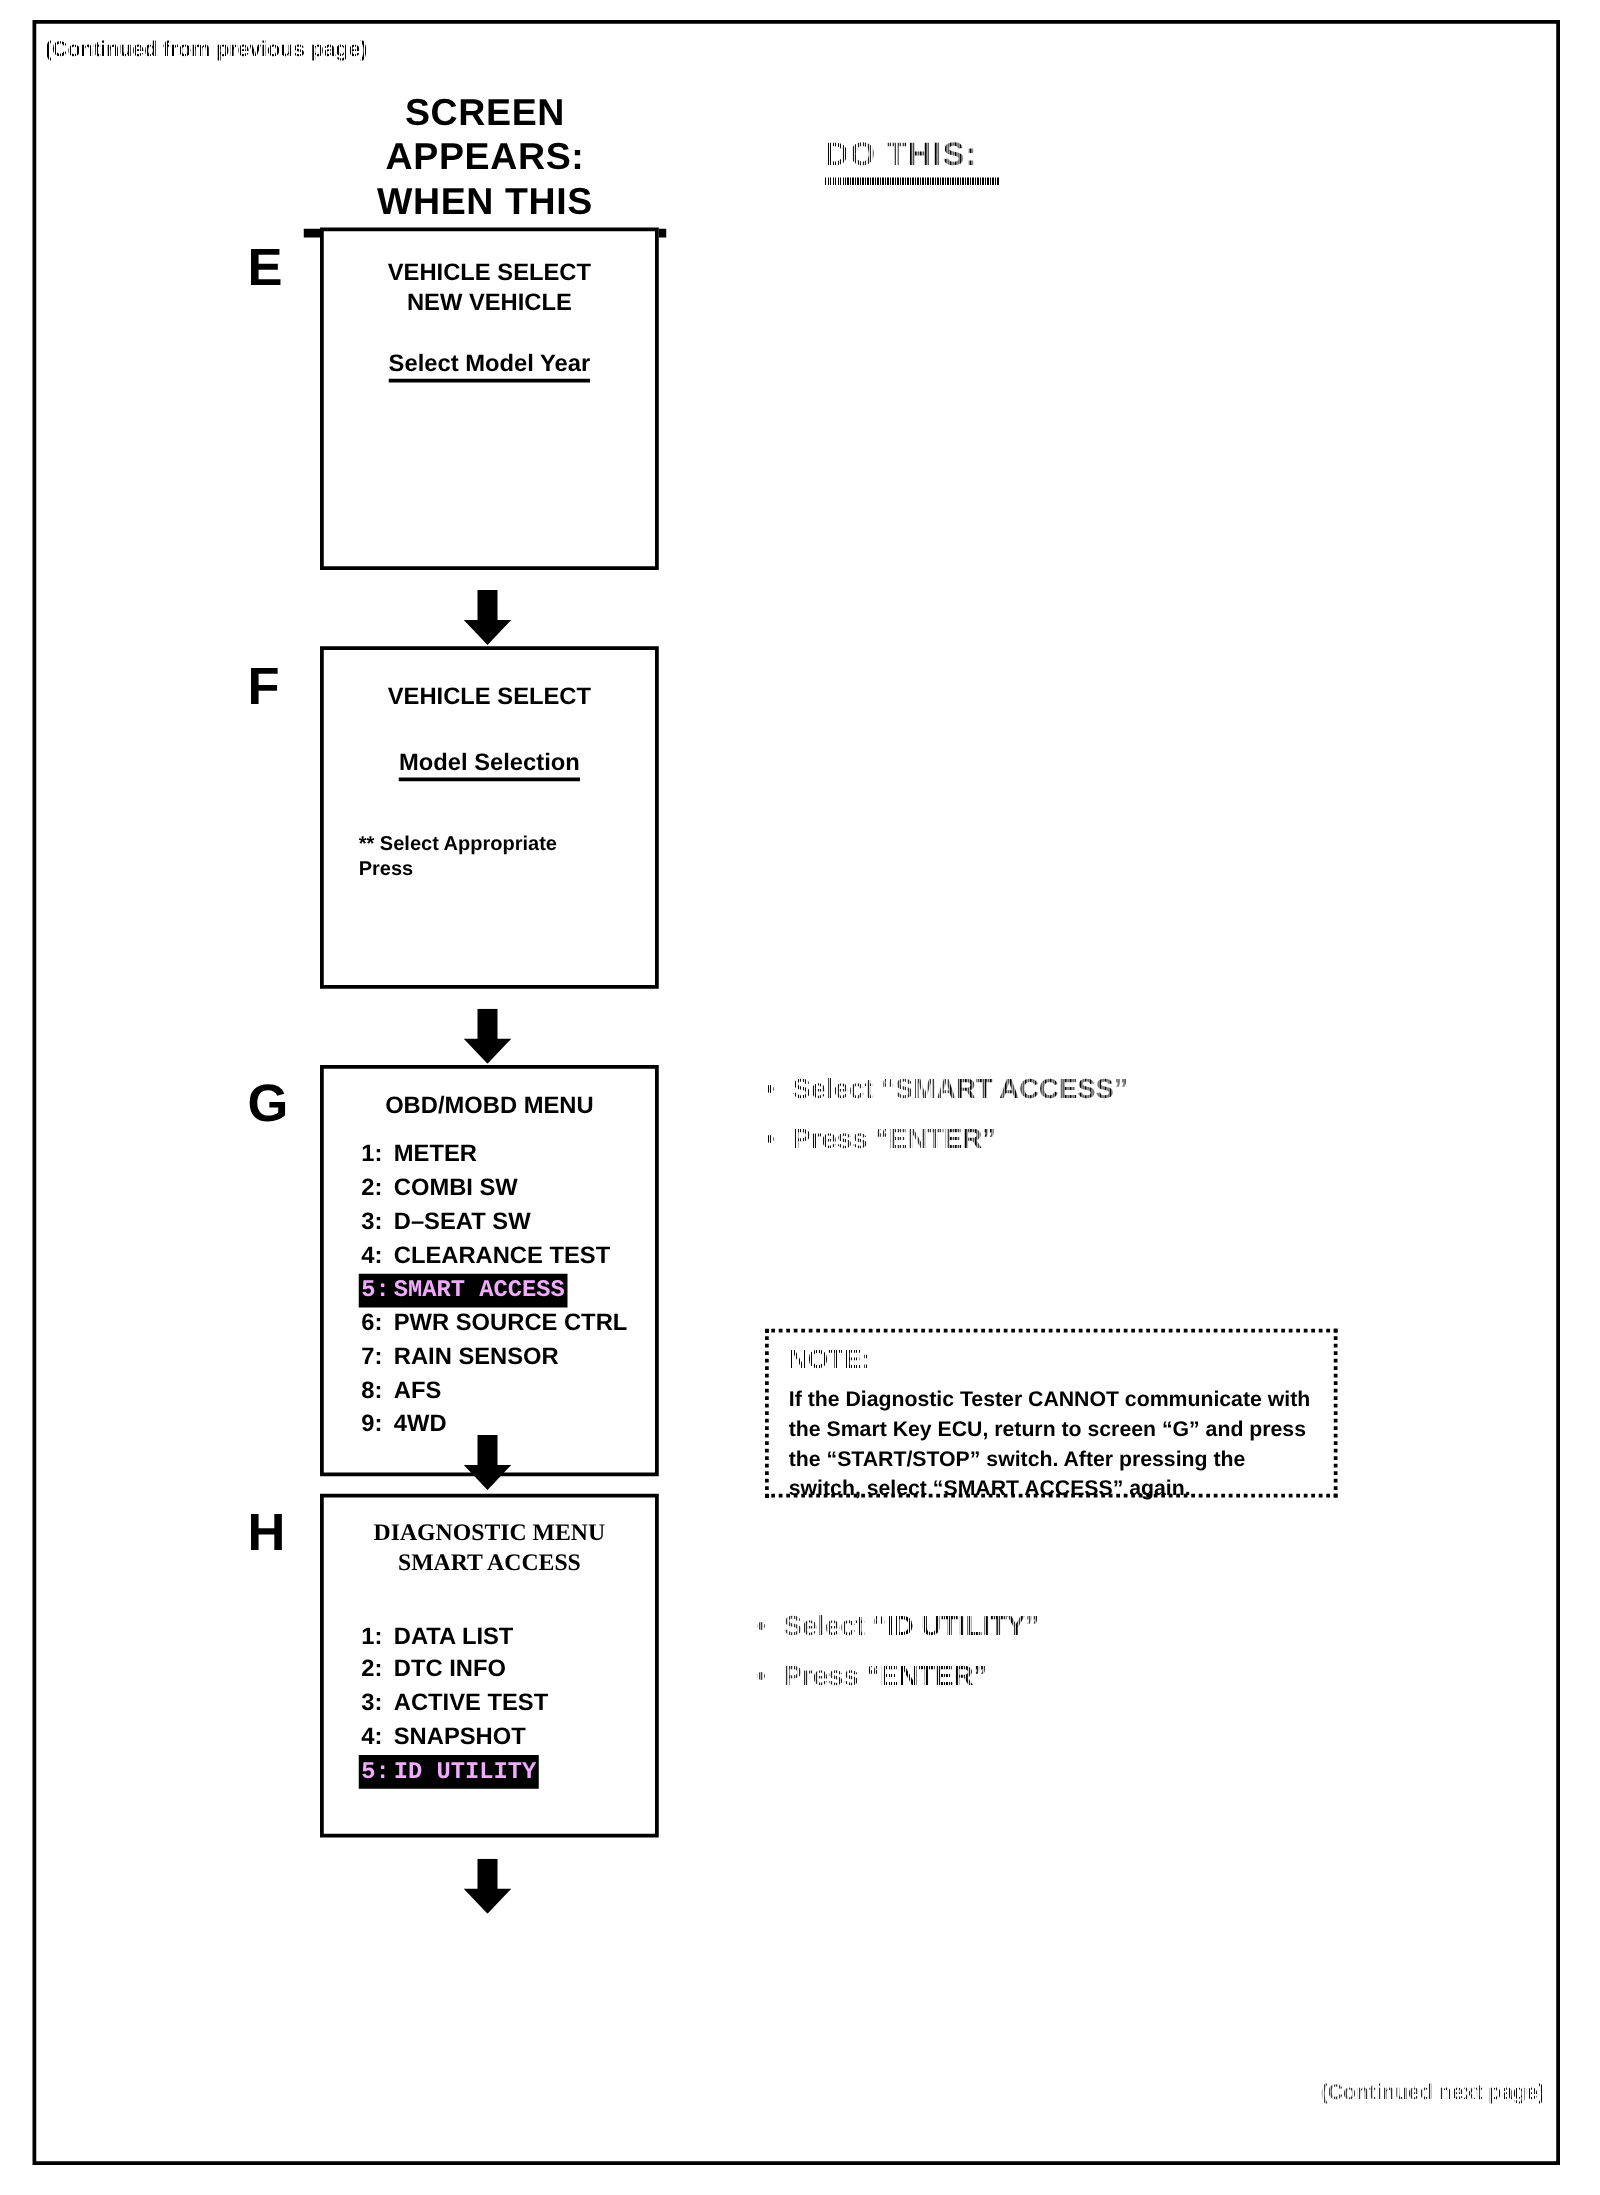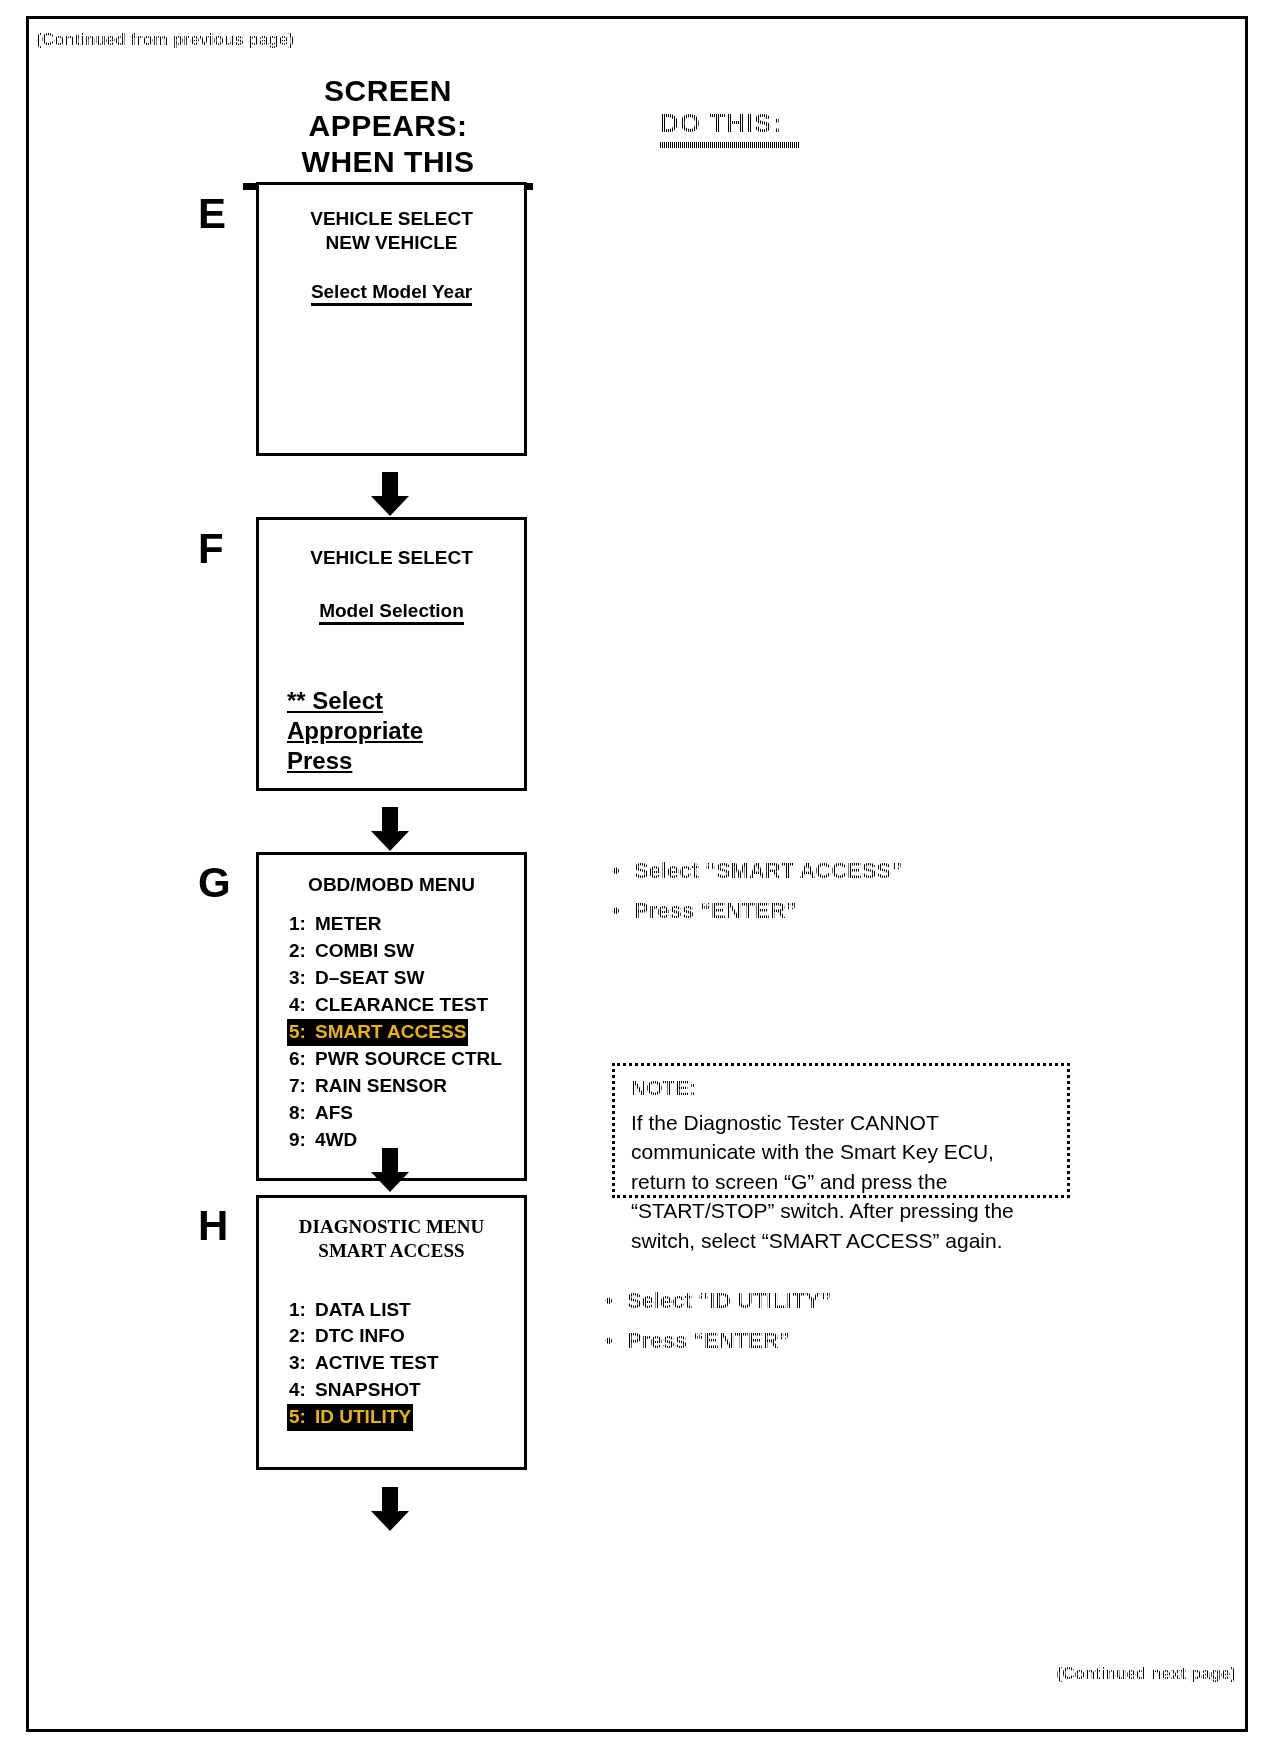--- a/index.html
+++ b/index.html
@@ -105,44 +105,44 @@
     text-align: center;
     font-size: 19px;
     font-weight: bold;
     margin-top: 26px;
   }
   .screen-sub span {
     border-bottom: 3px solid #000;
     padding-bottom: 1px;
   }
   .screen-note {
-    font-size: 24px;
+    font-size: 16px;
     font-weight: bold;
     line-height: 1.25;
-    margin: 64px 0 0 28px;
-    text-decoration: underline;
+    margin: 44px 0 0 28px;
   }
 
   
   .menu-list {
     margin: 14px 0 0 28px;
     font-size: 19px;
     font-weight: bold;
     line-height: 1.42;
   }
   .menu-row {
     white-space: nowrap;
     display: block;
     padding: 0 2px;
   }
   .menu-row .num { display: inline-block; width: 26px; }
   .menu-row.selected {
     background: #000;
-    color: #eab308;
+    color: #f0abfc;
     display: inline-block;
+    font-family: Liberation Mono, monospace;
   }
 
   
   .arrow {
     position: absolute;
     width: 38px; height: 44px;
   }
 
   
   .bullets {
@@ -177,22 +177,22 @@
   .note-label {
     font-size: 21px;
     font-weight: bold;
     margin-bottom: 8px;
     background: repeating-linear-gradient(90deg, #000 0 1px, #fff 1px 2px);
     -webkit-background-clip: text;
     background-clip: text;
     -webkit-text-fill-color: transparent;
   }
   .note-body {
-    font-size: 21px;
-    font-weight: normal;
+    font-size: 17px;
+    font-weight: bold;
     line-height: 1.40;
   }
 </style>
 </head>
 <body>
 
 <div class="page-frame"></div>
 
 <div class="cont-prev">(Continued from previous page)</div>
 

